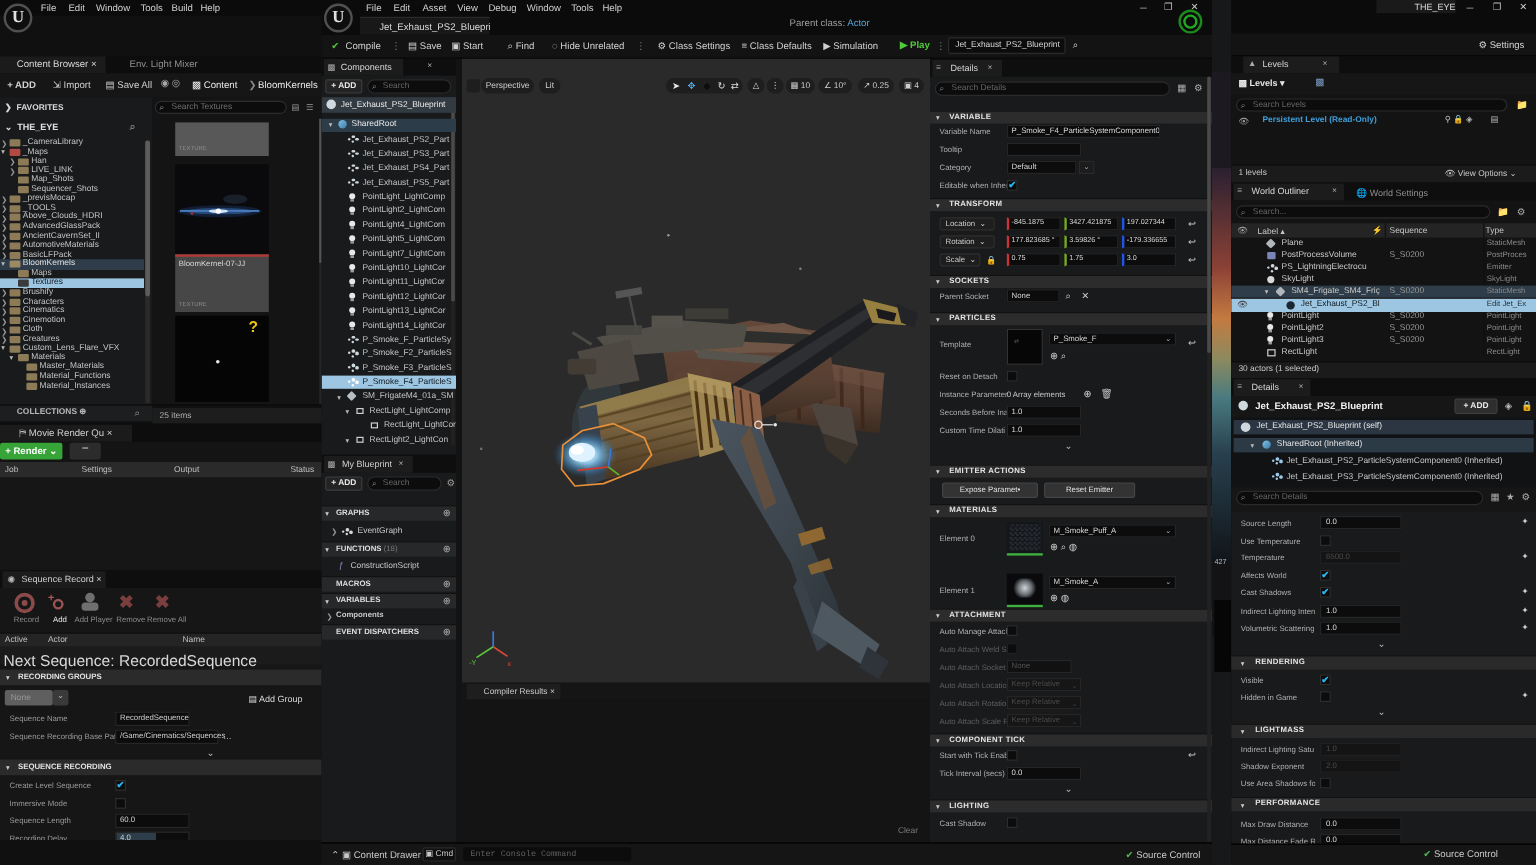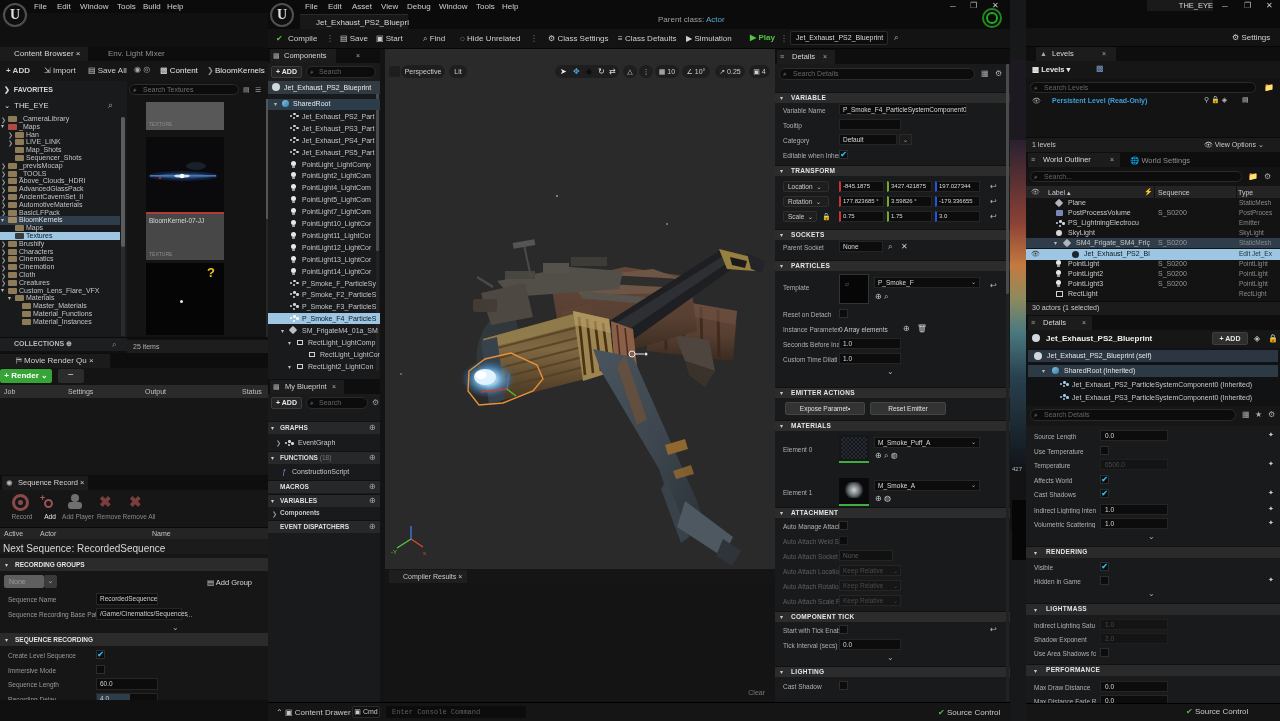--- a/index.html
+++ b/index.html
@@ -36,21 +36,21 @@
     <span class="abs" style="left:88px;top:5px">▤ Save All</span>
     <span class="abs" style="left:134px;top:4px;color:#a8a8a8">◉ ◎</span>
     <span class="abs" style="left:160px;top:5px;color:#e8e8e8">▩ Content</span>
     <span class="abs" style="left:207px;top:5px;color:#888">❯</span>
     <span class="abs" style="left:215px;top:5px;color:#e8e8e8">BloomKernels</span>
     <span class="abs" style="left:268px;top:5px;color:#888">❯</span>
   </div>
 
   <div class="abs" id="tree" style="left:0;top:81px;width:127px;height:256px;background:#181a1c;overflow:hidden">
         <div class="abs" style="left:4px;top:5px;color:#d8d8d8;font-size:7px;font-weight:bold">❯&nbsp; FAVORITES</div>
-        <div class="abs" style="left:4px;top:20px;color:#e0e0e0;font-size:7.5px;font-weight:normal">⌄&nbsp; THE_EYE</div>
+        <div class="abs" style="left:4px;top:20px;color:#e0e0e0;font-size:7.5px;font-weight:bold">⌄&nbsp; THE_EYE</div>
         <div class="abs" style="left:108px;top:19px;color:#aaa;font-size:9px">⌕</div>
         <span class="abs" style="left:1px;top:34.5px;color:#999;font-size:6px">❯</span>
         <span class="abs" style="left:8px;top:35.0px;width:9px;height:6px;background:#8d7b57;border-radius:1px"></span>
         <span class="abs" style="left:19px;top:34.0px;color:#c4c4c4;font-size:7px;white-space:nowrap">_CameraLibrary</span>
         <span class="abs" style="left:1px;top:41.3px;color:#bbb;font-size:6px">▾</span>
         <span class="abs" style="left:8px;top:42.8px;width:9px;height:6px;background:#b04a42;border-radius:1px"></span>
         <span class="abs" style="left:19px;top:41.8px;color:#c4c4c4;font-size:7px;white-space:nowrap">_Maps</span>
         <span class="abs" style="left:8px;top:50.1px;color:#999;font-size:6px">❯</span>
         <span class="abs" style="left:15px;top:50.6px;width:9px;height:6px;background:#8d7b57;border-radius:1px"></span>
         <span class="abs" style="left:26px;top:49.6px;color:#c4c4c4;font-size:7px;white-space:nowrap">Han</span>
@@ -189,21 +189,21 @@
         <div class="abs" style="left:60px;top:38px;width:36px;text-align:center;color:#8a8a8a;font-size:6.5px">Add Player</div>
         <div class="abs" style="left:99px;top:18px;color:#7a3e3e;font-size:15px;font-weight:bold">✖</div>
         <div class="abs" style="left:91px;top:38px;width:36px;text-align:center;color:#8a8a8a;font-size:6.5px">Remove</div>
         <div class="abs" style="left:129px;top:18px;color:#7a3e3e;font-size:15px;font-weight:bold">✖</div>
         <div class="abs" style="left:121px;top:38px;width:36px;text-align:center;color:#8a8a8a;font-size:6.5px">Remove All</div>
         <div class="abs" style="left:0;top:52px;width:272px;height:12px;background:#242424;border-top:1px solid #0a0a0a"></div>
         <span class="abs" style="left:4px;top:55px;color:#c0c0c0;font-size:7px">Active</span>
         <span class="abs" style="left:40px;top:55px;color:#c0c0c0;font-size:7px">Actor</span>
         <span class="abs" style="left:152px;top:55px;color:#c0c0c0;font-size:7px">Name</span>
         <div class="abs" style="left:0;top:64px;width:272px;height:15px;background:#1b1b1b"></div>
-        <span class="abs" style="left:3px;top:68px;color:#d8d8d8;font-size:10px">Next Sequence: RecordedSequence</span>
+        <span class="abs" style="left:3px;top:68px;color:#d8d8d8;font-size:13px">Next Sequence: RecordedSequence</span>
         <div class="abs" style="left:0;top:83px;width:272px;height:13px;background:#2b2b2b"></div>
         <span class="abs" style="left:5px;top:86px;color:#ccc;font-size:6px">▾</span>
         <span class="abs" style="left:15px;top:86px;color:#e0e0e0;font-size:6.5px;font-weight:bold">RECORDING GROUPS</span>
         <div class="abs" style="left:4px;top:100px;width:40px;height:13px;background:#5f5f5f;border-radius:2px;color:#9a9a9a;font-size:7px;line-height:13px;padding-left:5px">None</div>
         <div class="abs" style="left:44px;top:100px;width:13px;height:13px;background:#3a3a3a;border-radius:2px;color:#bbb;font-size:7px;line-height:12px;text-align:center">⌄</div>
         <span class="abs" style="left:207px;top:103px;color:#d8d8d8;font-size:7.5px">▤ Add Group</span>
         <span class="abs" style="left:8px;top:121px;color:#9a9a9a;font-size:6.5px">Sequence Name</span>
         <div class="abs" style="left:96px;top:118px;width:62px;height:12px;background:#0c0c0c;border:1px solid #262626;color:#d0d0d0;font-size:6.5px;line-height:10px;padding-left:3px">RecordedSequence</div>
         <span class="abs" style="left:8px;top:136px;color:#9a9a9a;font-size:6.5px">Sequence Recording Base Path</span>
         <div class="abs" style="left:96px;top:133px;width:86px;height:12px;background:#0c0c0c;border:1px solid #262626;color:#d0d0d0;font-size:6.5px;line-height:10px;padding-left:3px">/Game/Cinematics/Sequences</div>

